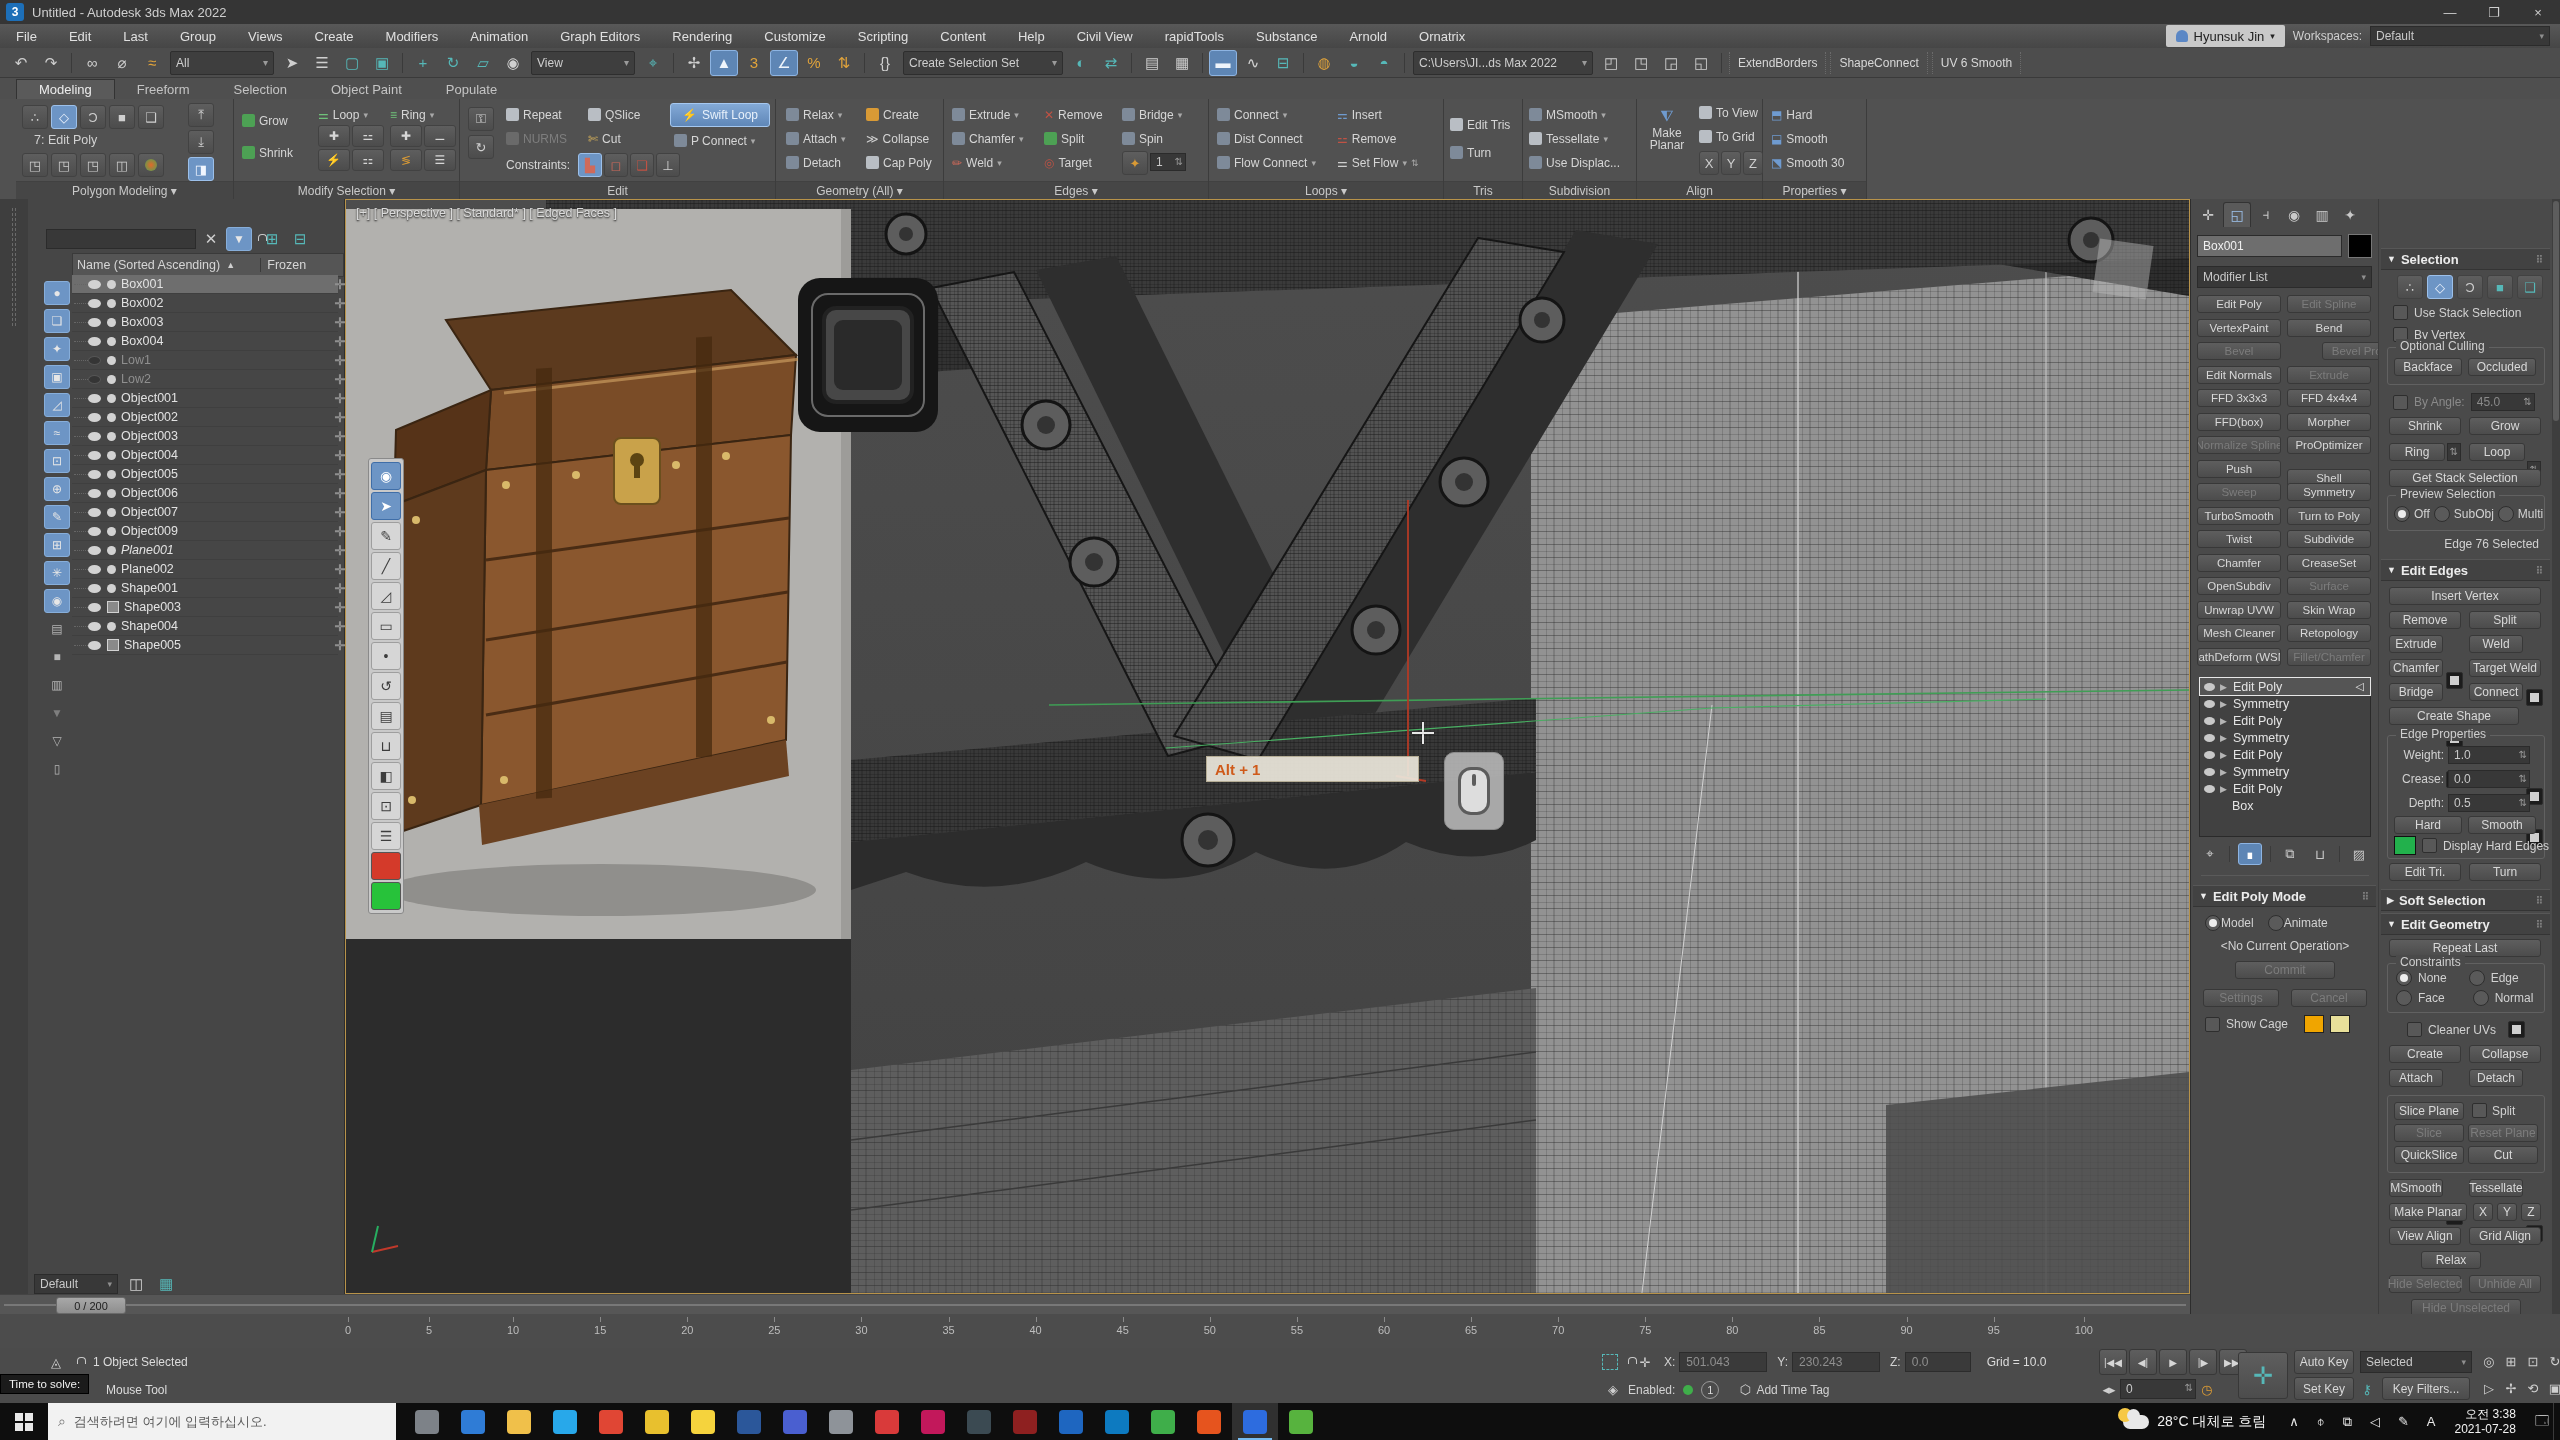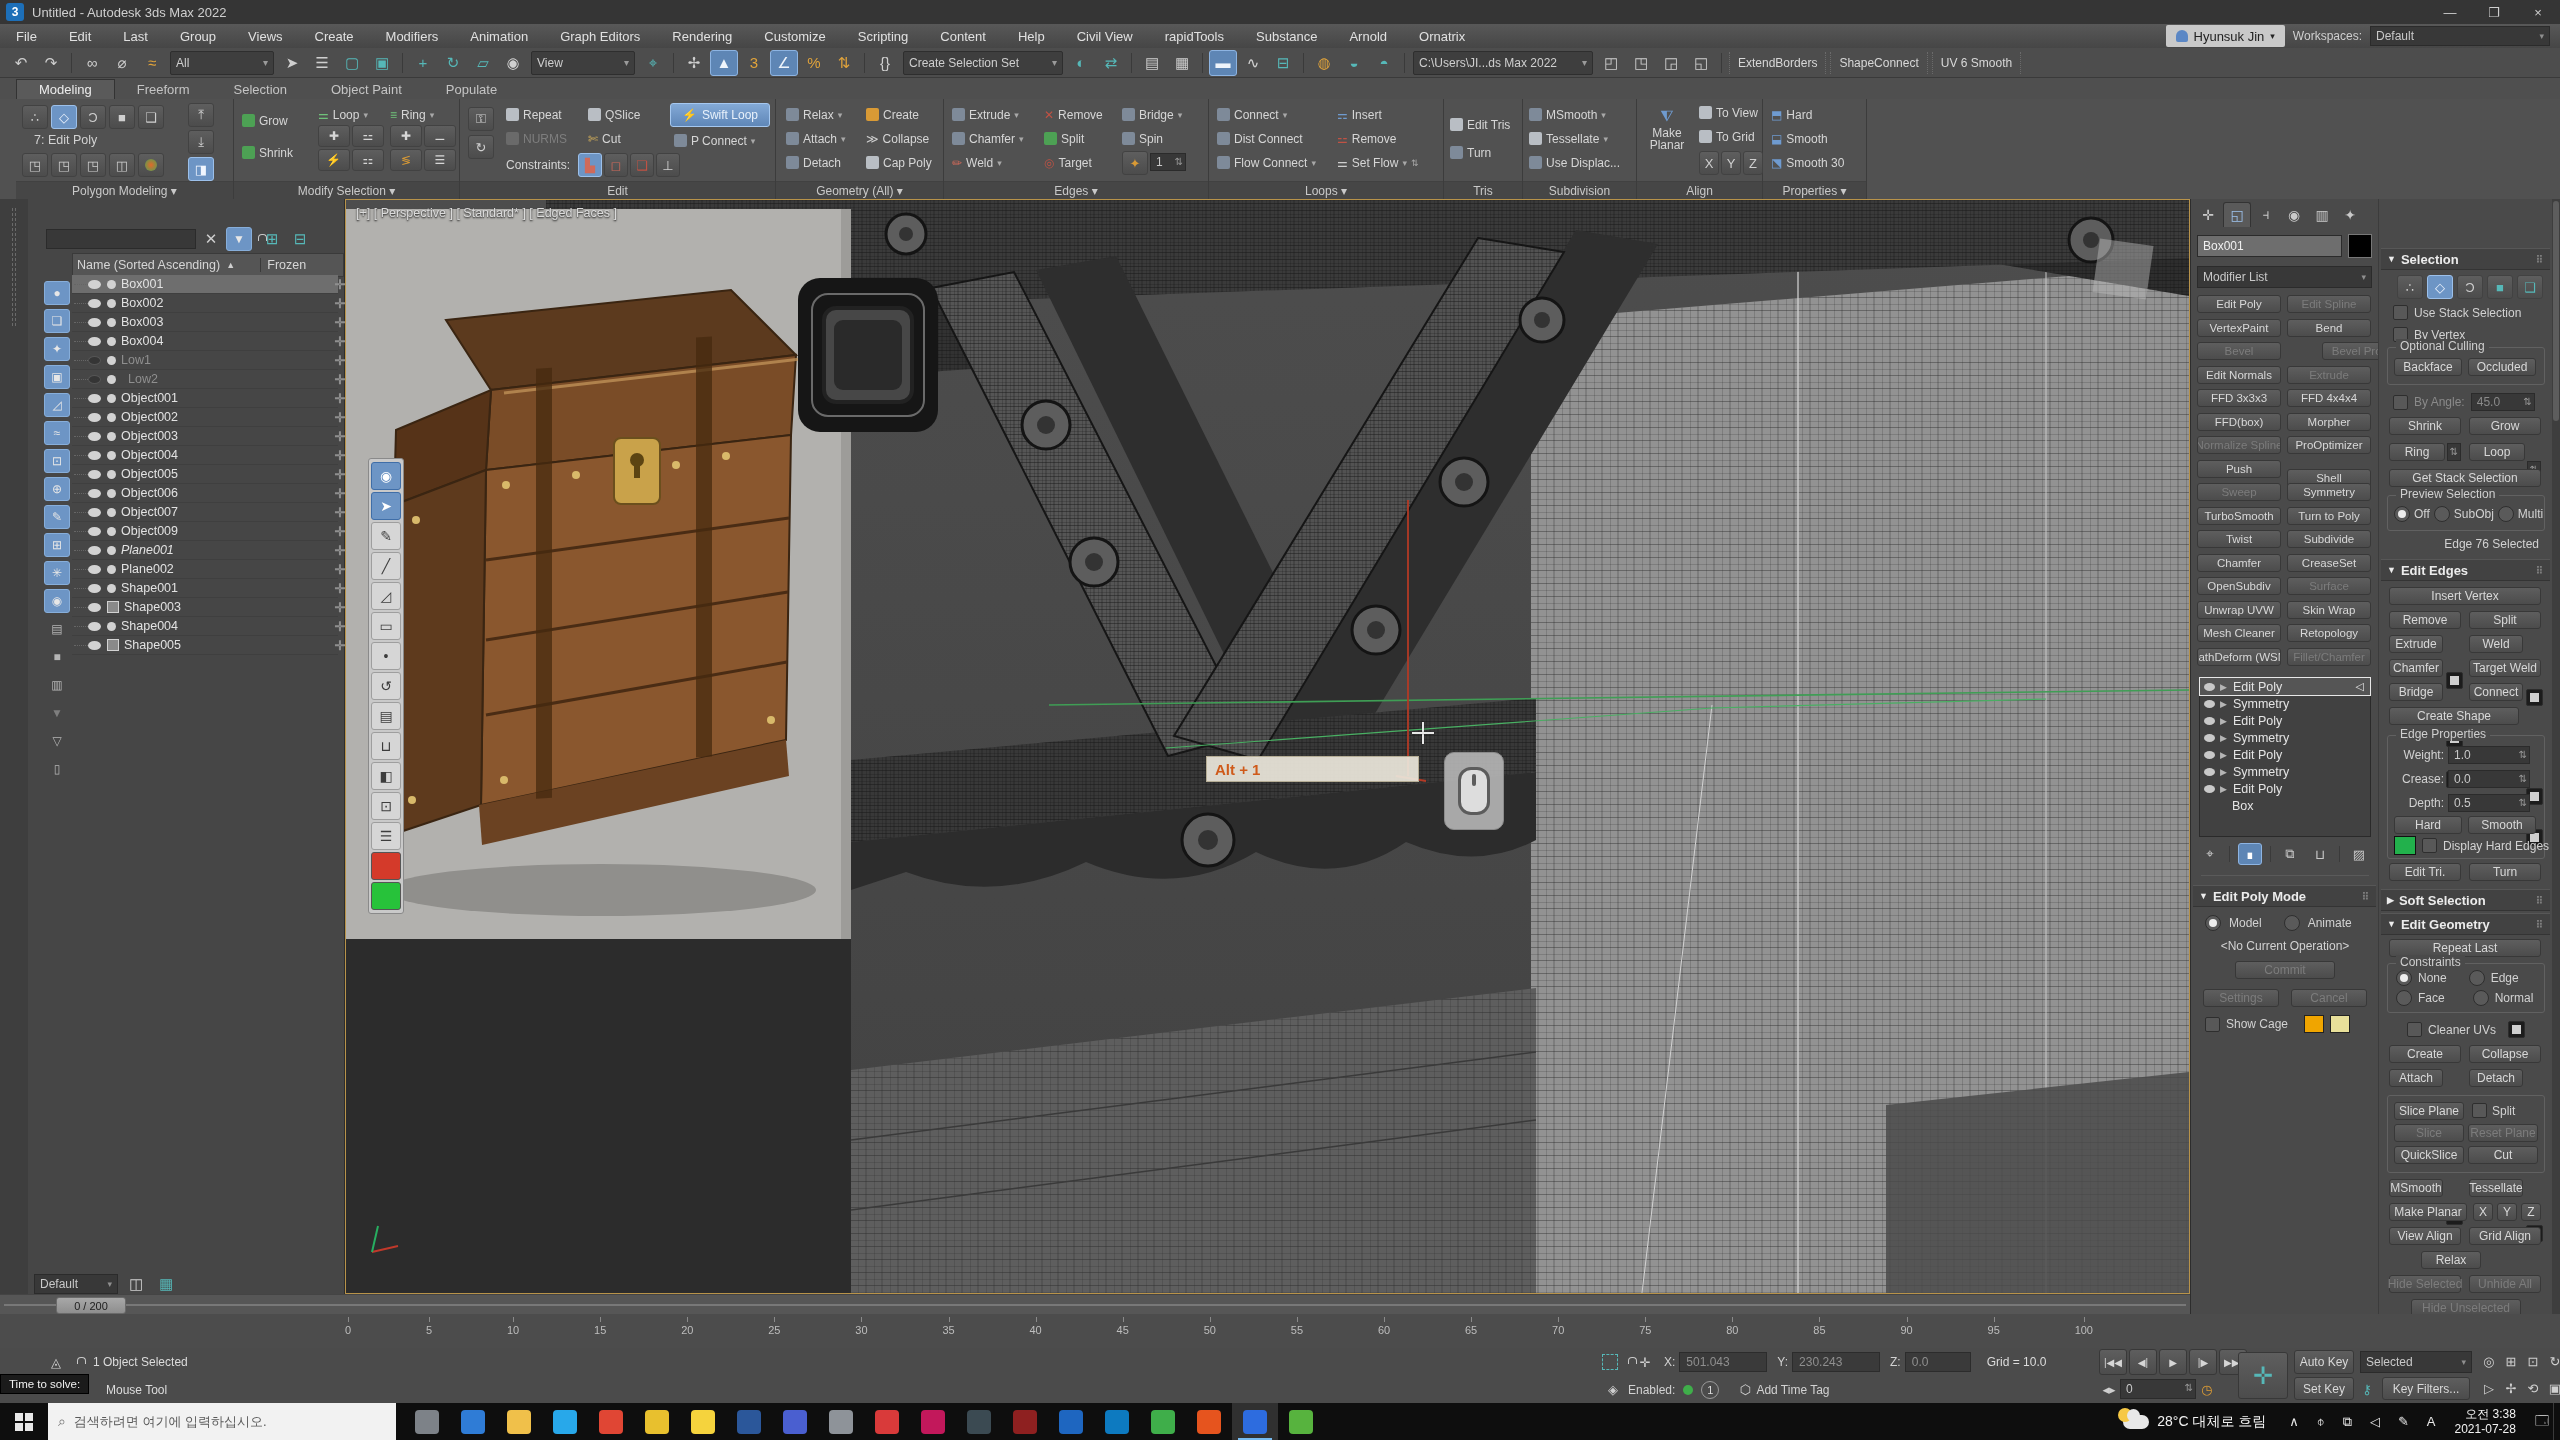--- a/index.html
+++ b/index.html
@@ -604,21 +604,21 @@
         <div style="width: 14px; border-bottom: 1px dotted rgb(102, 102, 102); height: 0px; margin-left: 2px;"></div>
         <div class="eye off"></div>
         <div class="ndot" style="margin: 0px 5px 0px 6px;"></div>
         <div style="font-style: normal;">Low1</div>
         <div class="frz">✛</div>
       </div>
       <div class="xrow hid">
         <div style="width: 14px; border-bottom: 1px dotted rgb(102, 102, 102); height: 0px; margin-left: 2px;"></div>
         <div class="eye off"></div>
         <div class="ndot" style="margin: 0px 5px 0px 6px;"></div>
-        <div style="font-style: normal; margin-left: 7px;">Low2</div>
+        <div style="font-style: normal;">Low2</div>
         <div class="frz">✛</div>
       </div>
       <div class="xrow">
         <div style="width: 14px; border-bottom: 1px dotted rgb(102, 102, 102); height: 0px; margin-left: 2px;"></div>
         <div class="eye"></div>
         <div class="ndot" style="margin: 0px 5px 0px 6px;"></div>
         <div style="font-style: normal;">Object001</div>
         <div class="frz">✛</div>
       </div>
       <div class="xrow">
@@ -975,21 +975,21 @@
     <div style="width:1px;height:16px;background:#3a3a3a"></div>
     <div class="stool">▨</div>
   </div>
   <div class="abs" style="left:10px;top:676px;width:168px;border-top:1px solid #5a5a5a"></div>
 
   <div class="rollt" style="top:686px">
     <span style="font-size:9px;margin-right:5px">▼</span>
       <span>Edit Poly Mode</span>
       <span class="grip">⠿</span>
   </div>
-  <div class="abs f" style="left:14px;top:716px;gap:8px">
+  <div class="abs f" style="left:14px;top:716px;gap:0">
     <span class="rad on"></span>
       <span class="lbl">Model</span>
     <span class="rad" style="margin-left:14px"></span>
       <span class="lbl">Animate</span>
   </div>
   <div class="abs lbl" style="left:0;top:740px;width:188px;text-align:center">&lt;No Current Operation&gt;</div>
   <div class="btn dis abs" style="left:44px;top:762px;width:100px">
       <span>Commit</span>
     </div>
   <div class="btn dis abs" style="left:12px;top:790px;width:76px">

